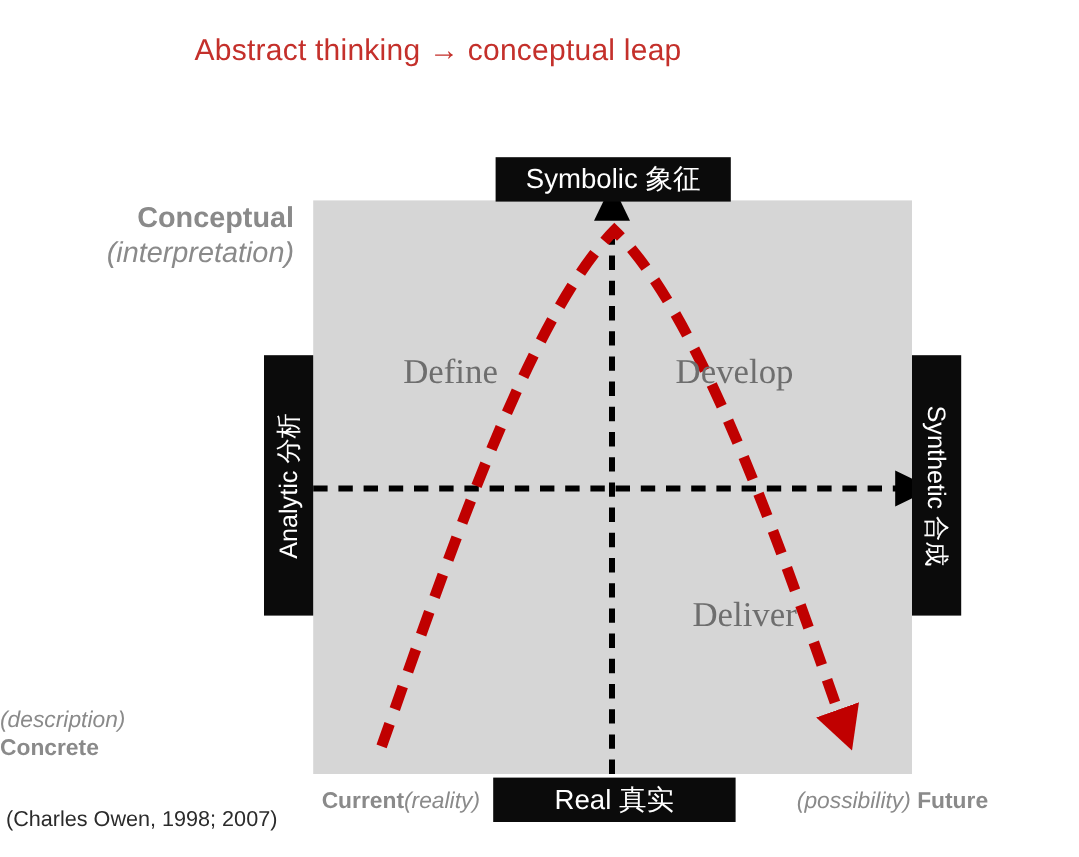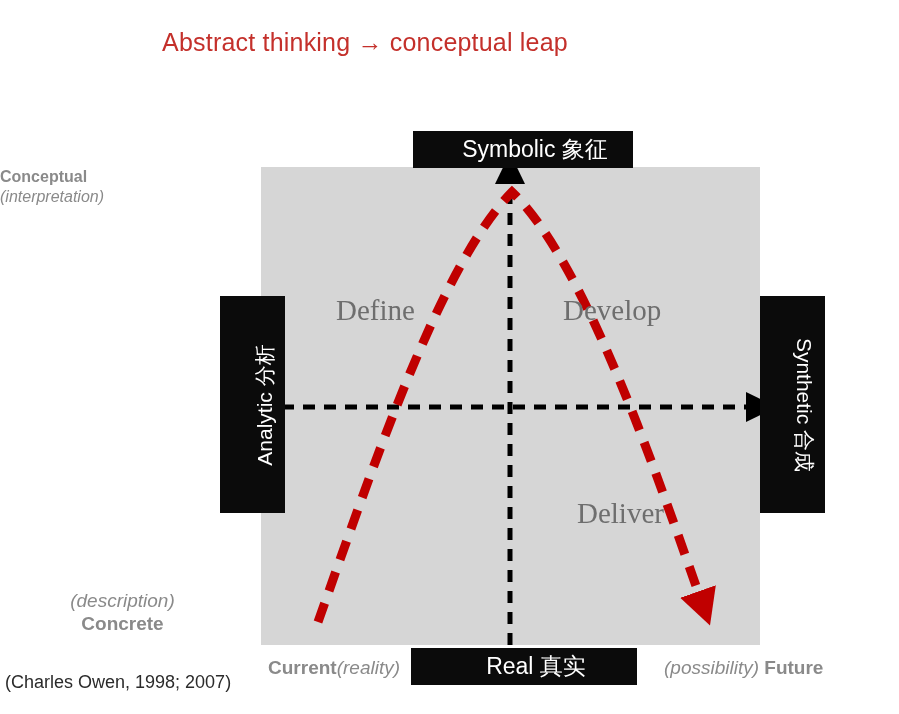--- a/index.html
+++ b/index.html
@@ -78,21 +78,20 @@
 
   
   .blackbox {
     position: absolute;
     background: #0B0B0B;
     color: #ffffff;
     display: flex;
     align-items: center;
     justify-content: center;
     white-space: nowrap;
-    padding-left: 24px;
   }
   .bb-symbolic {
     left: 413px;
     top: 131px;
     width: 196px;
     height: 37px;
     font-size: 23px;
   }
   .bb-real {
     left: 411px;
@@ -130,27 +129,28 @@
     white-space: nowrap;
     line-height: 1.22;
   }
   .axlabel .strong { font-weight: bold; }
   .axlabel .ital { font-style: italic; }
 
   .ax-conceptual {
     left: 0;
     top: 167px;
     width: 245px;
-    font-size: 16px;
+    text-align: right;
+    font-size: 24px;
   }
   .ax-concrete {
     left: 0;
     top: 589px;
     width: 245px;
-    text-align: center;
+    text-align: left;
     font-size: 19px;
   }
   .ax-current {
     left: 215px;
     top: 656px;
     width: 185px;
     text-align: right;
     font-size: 19px;
   }
   .ax-future {

